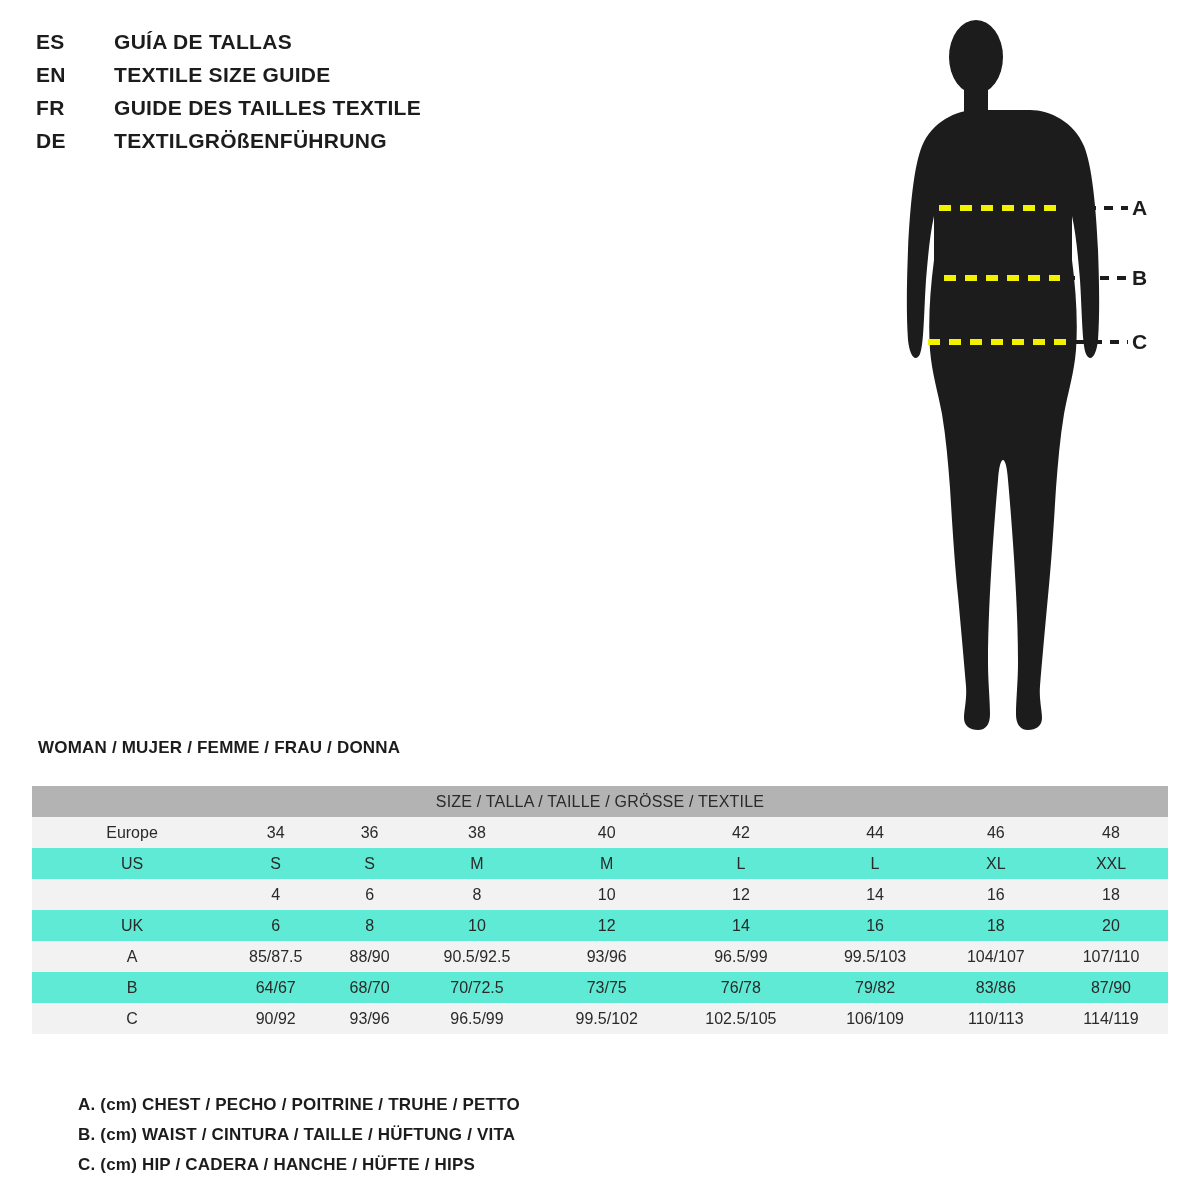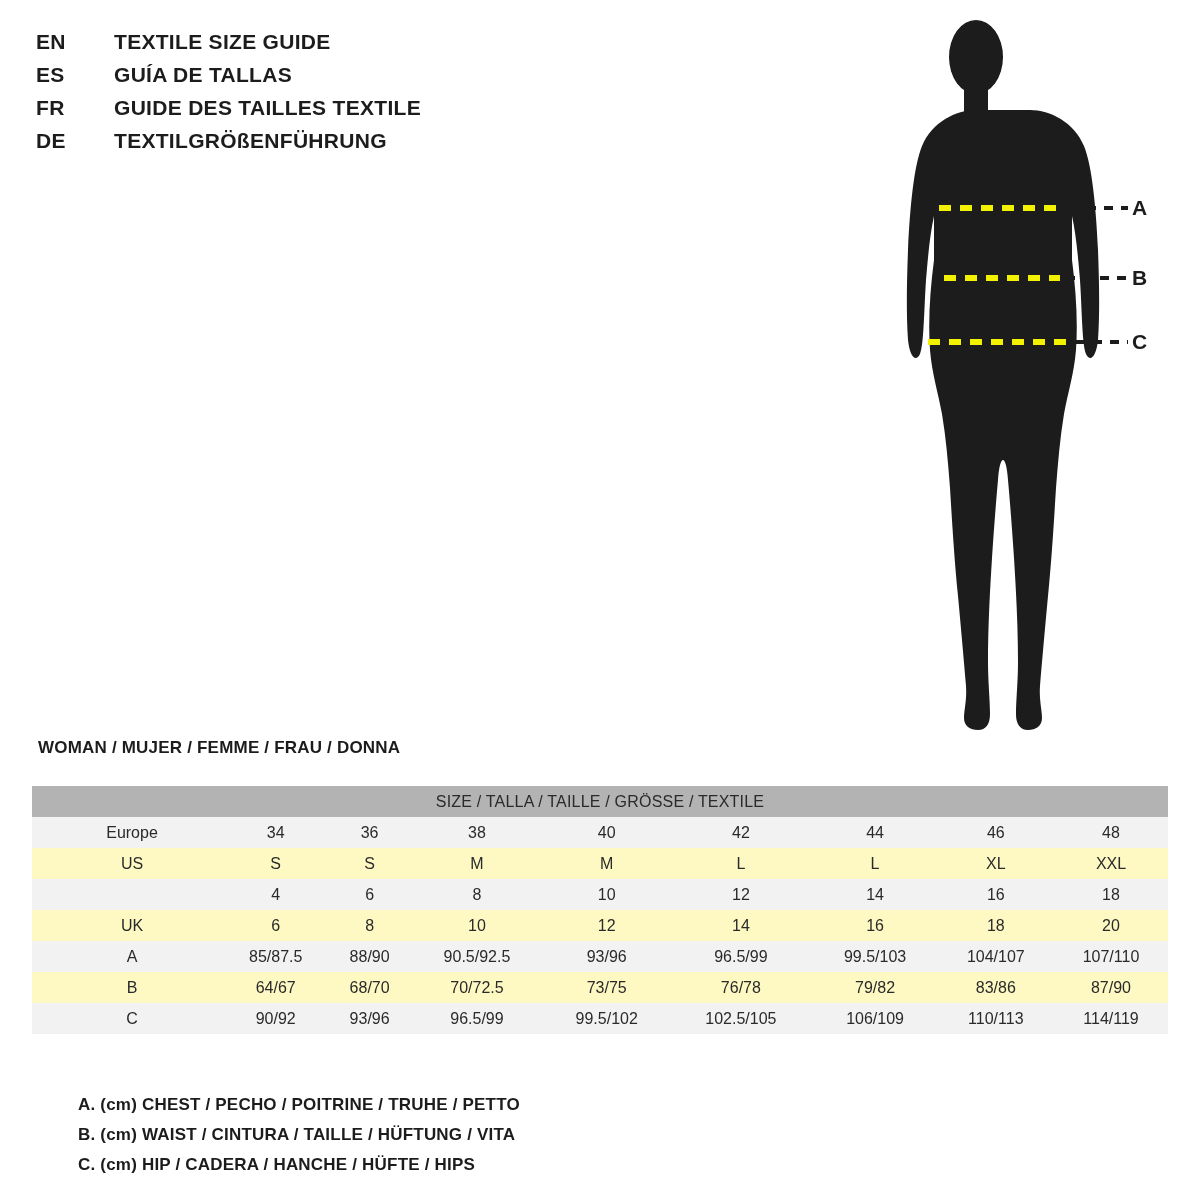--- a/index.html
+++ b/index.html
@@ -98,21 +98,21 @@
   }
   tr.head-row th {
     text-align: left;
     padding-left: 10px;
     font-size: 16px;
     font-weight: normal;
     letter-spacing: 0.2px;
     color: #2a2a2a;
   }
   tr.band-light { background: #f2f2f2; }
-  tr.band-dark  { background: #fef9c3; padding-left: 36px; }
+  tr.band-dark  { background: #5eead4; padding-left: 36px; }
 
   
   #footnotes {
     position: absolute;
     left: 38px;
     top: 1090px;
     width: 700px;
     margin-left: 40px;
   }
   .footnote {
@@ -123,26 +123,26 @@
     height: 30px;
     line-height: 30px;
     white-space: nowrap;
   }
 </style>
 </head>
 <body>
 
 <div id="title-block">
   <div class="title-row">
+    <span class="title-lang">ES</span>
+    <span class="title-text">GUÍA DE TALLAS</span>
+  </div>
+  <div class="title-row">
     <span class="title-lang">EN</span>
     <span class="title-text">TEXTILE SIZE GUIDE</span>
-  </div>
-  <div class="title-row">
-    <span class="title-lang">ES</span>
-    <span class="title-text">GUÍA DE TALLAS</span>
   </div>
   <div class="title-row">
     <span class="title-lang">FR</span>
     <span class="title-text">GUIDE DES TAILLES TEXTILE</span>
   </div>
   <div class="title-row">
     <span class="title-lang">DE</span>
     <span class="title-text">TEXTILGRÖßENFÜHRUNG</span>
   </div>
 </div>

